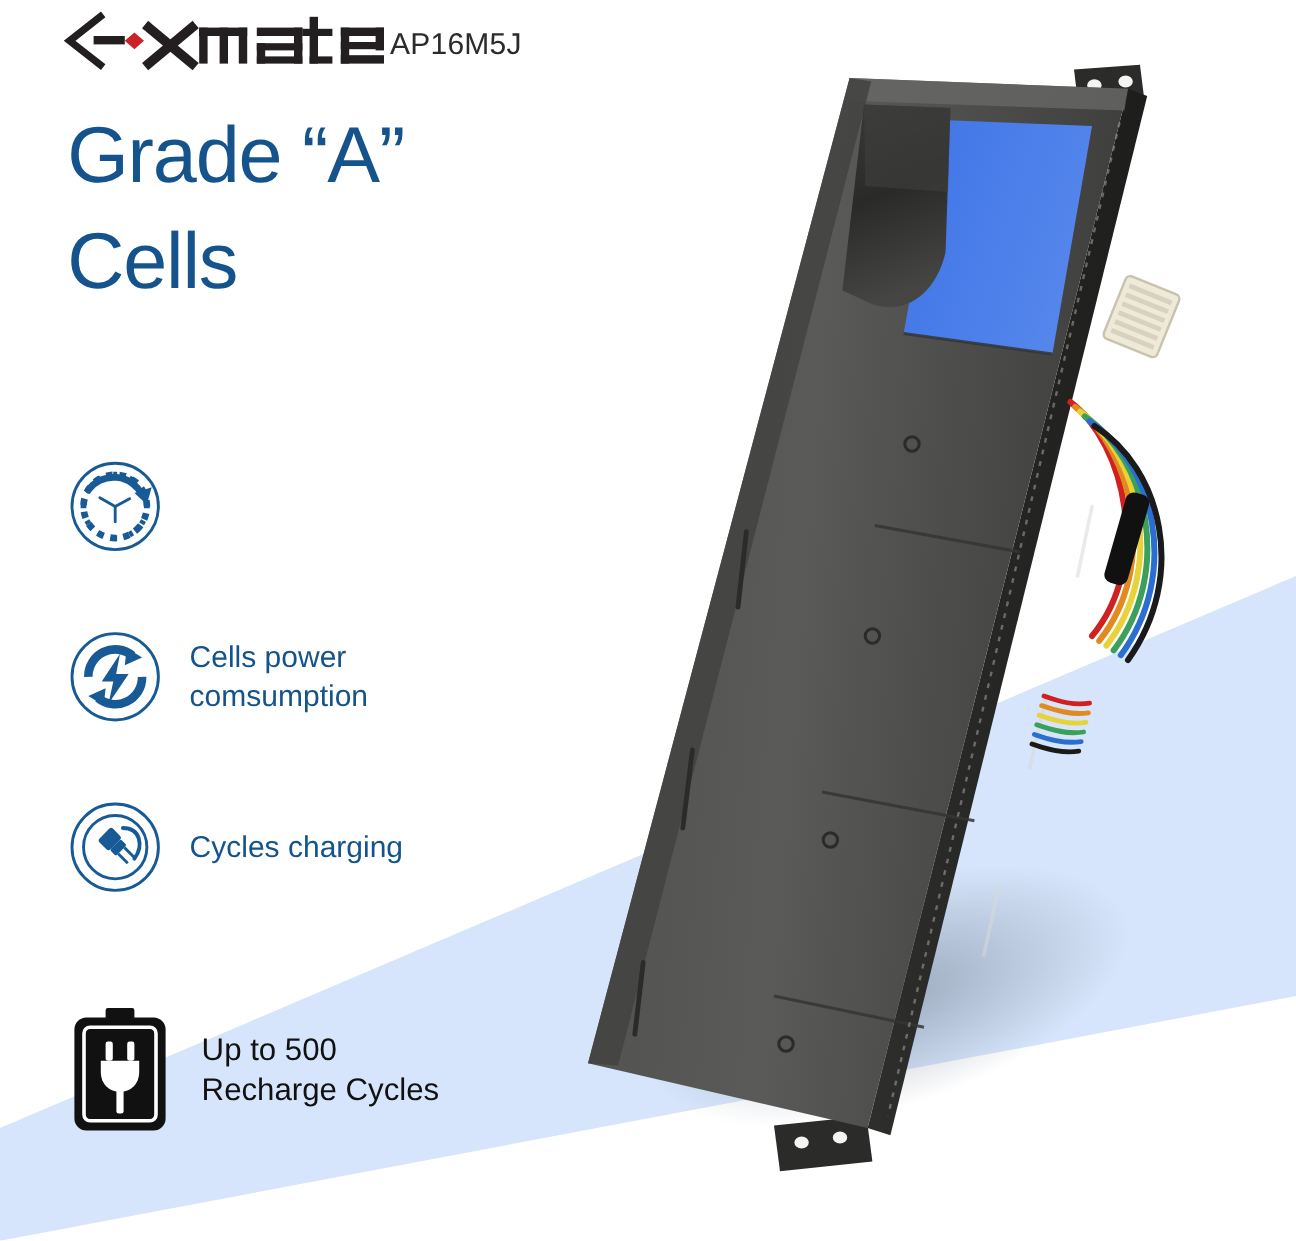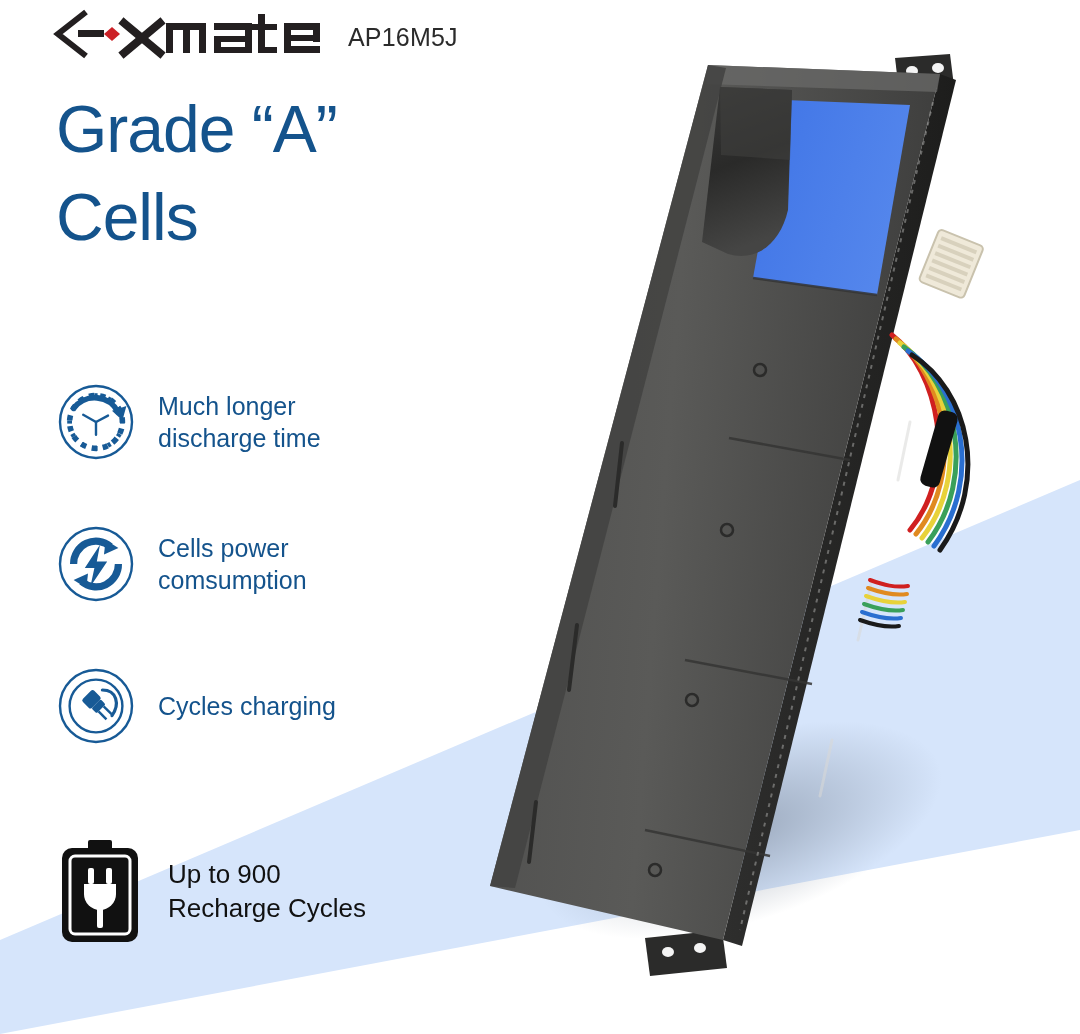--- a/index.html
+++ b/index.html
@@ -12,21 +12,21 @@
   }
   #stage { position:absolute; inset:0; width:1080px; height:1034px; background:#fff; }
 
   
   .band {
     position:absolute; inset:0; z-index:0;
     pointer-events:none;
   }
 
   
-  .header { position:absolute; left:52px; top:8px; display:flex; align-items:center; gap:28px; z-index:5; }
+  .header { position:absolute; left:52px; top:8px; display:flex; align-items:center; gap:5px; z-index:5; }
   .logo-wrap { display:flex; align-items:center; }
   .model-code {
     font-size:25px; color:#2b2b2b; letter-spacing:.2px; font-weight:400;
     position:relative; top:3px;
   }
 
   
   .headline {
     position:absolute; left:56px; top:86px; z-index:5;
     color:#14538c;
@@ -133,22 +133,20 @@
           <circle cx="50" cy="50" r="33" fill="none" stroke="#175a96" stroke-width="7" stroke-dasharray="5 6" stroke-dashoffset="0" transform="rotate(40 50 50)" stroke-linecap="butt" pathLength="100" style="stroke-dasharray:3.2 3.4"></circle>
 
           <path d="M22 33 A33 33 0 0 1 78 38" fill="none" stroke="#175a96" stroke-width="7" stroke-linecap="round"></path>
           <polygon points="83,48 70,36 88,30" fill="#175a96"></polygon>
 
           <line x1="50" y1="50" x2="34" y2="41" stroke="#175a96" stroke-width="3" stroke-linecap="round"></line>
           <line x1="50" y1="50" x2="65" y2="42" stroke="#175a96" stroke-width="3" stroke-linecap="round"></line>
           <line x1="50" y1="50" x2="50" y2="66" stroke="#175a96" stroke-width="3" stroke-linecap="round"></line>
         </svg>
       </span>
-      <span class="feature-text">Much longer
-discharge time</span>
     </div>
 
     <div class="feature">
       <span class="feature-icon">
         <svg viewBox="0 0 100 100" width="80" height="80">
           <circle cx="50" cy="50" r="45" fill="none" stroke="#175a96" stroke-width="3"></circle>
 
           <path d="M22 50 A28 28 0 0 1 68 28" fill="none" stroke="#175a96" stroke-width="9" stroke-linecap="butt"></path>
           <polygon points="62,20 78,30 60,38" fill="#175a96"></polygon>
           <path d="M78 50 A28 28 0 0 1 32 72" fill="none" stroke="#175a96" stroke-width="9" stroke-linecap="butt"></path>
@@ -190,21 +188,21 @@
         <rect x="12" y="16" width="60" height="78" rx="5" fill="#111" stroke="#fff" stroke-width="3"></rect>
 
         <g fill="#ffffff">
           <rect x="30" y="28" width="6" height="16" rx="2"></rect>
           <rect x="48" y="28" width="6" height="16" rx="2"></rect>
           <path d="M26 44 h32 v10 a16 16 0 0 1 -32 0 z"></path>
           <rect x="39" y="66" width="6" height="22" rx="2"></rect>
         </g>
       </svg>
     </span>
-    <span class="cycles-text">Up to 900
+    <span class="cycles-text">Up to 500
 Recharge Cycles</span>
   </div>
 
   <div class="product">
     <svg viewBox="0 0 620 960" width="620" height="960">
       <defs>
         <linearGradient id="bodyGrad" x1="0" y1="0" x2="1" y2="0.15">
           <stop offset="0" stop-color="#4f4f4e"></stop>
           <stop offset="0.45" stop-color="#5a5a58"></stop>
           <stop offset="1" stop-color="#3e3e3d"></stop>

